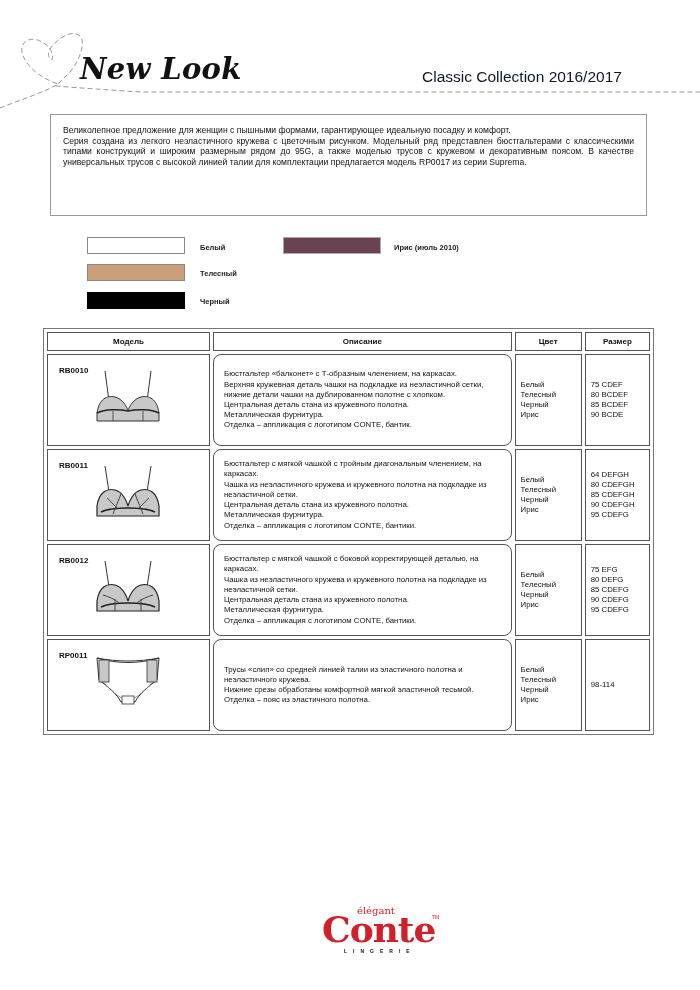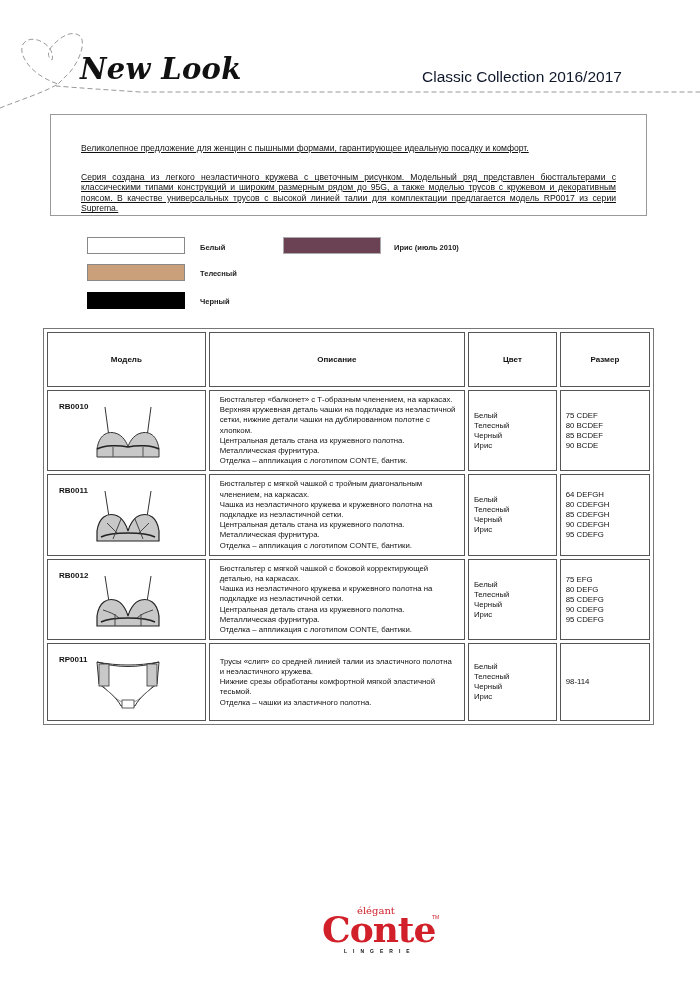--- a/index.html
+++ b/index.html
@@ -1,34 +1,34 @@
 <!DOCTYPE html>
 <html><head>
 <meta charset="utf-8">
 <style>
   html, body { margin:0; padding:0; background:#fff; }
   body { width:700px; height:990px; position:relative; overflow:hidden; font-family:"Liberation Sans", sans-serif; color:#111; }
   .header-deco { position:absolute; left:0; top:0; width:700px; height:110px; }
   .brand-title { position:absolute; left:80px; top:52px; font-family:"DejaVu Serif", serif; font-style:italic; font-weight:bold; font-size:29px; color:#111; letter-spacing:0.3px; }
   .collection { position:absolute; left:422px; top:68px; font-size:15.5px; color:#0f172a; }
   .intro-box { position:absolute; left:50px; top:114px; width:597px; height:102px; border:1.5px solid #999; box-sizing:border-box; padding:10px 12px; font-size:8.6px; line-height:10.6px; text-align:justify; }
-  .intro-box p { margin:18px;text-decoration:underline; }
+  .intro-box p { margin:0; }
   .swatch { position:absolute; width:98px; height:17px; border:1px solid #888; box-sizing:border-box; }
   .swatch-label { position:absolute; font-size:7.5px; font-weight:bold; color:#222; }
   table.products { position:absolute; left:43px; top:328px; width:611px; border-collapse:separate; border-spacing:3px; border:1.5px solid #777; }
   table.products th, table.products td { border:1.5px solid #555; vertical-align:middle; }
-  table.products th { font-size:8px; font-weight:bold; height:17px; padding:18px; text-align:center; }
+  table.products th { font-size:8px; font-weight:bold; height:17px; padding:0; text-align:center; }
   .c-model { width:158px; }
   .c-desc { width:291px; }
   .c-color { width:64px; }
   .c-size { width:62px;margin-top:45px; }
-  td.model-cell { height:74px; position:relative; vertical-align:top; padding:1px;text-decoration:underline; }
+  td.model-cell { height:74px; position:relative; vertical-align:top; padding:8px;text-decoration:underline; }
   .model-code { position:absolute; left:11px; top:11px; font-size:8px; font-weight:bold; }
   .model-img { position:absolute; left:45px; top:14px; }
-  td.desc-cell { font-size:7.8px; line-height:10.2px; padding:4px 8px 4px 10px; }
+  td.desc-cell { font-size:7.8px; line-height:10.2px; padding:4px 8px 4px 10px;border-radius:8px; }
   td.desc-cell div { white-space:normal; }
   td.list-cell { font-size:7.8px; line-height:10px; padding:0 4px 0 5px; }
   .footer-logo { position:absolute; left:302px; top:905px; width:125px; height:50px;margin-left:20px; }
   .logo-small { position:absolute; left:35px; top:0; font-family:"DejaVu Serif", serif; font-size:10px; color:#d2202a; }
   .logo-main { position:absolute; left:0; top:3px; font-family:"DejaVu Serif", serif; font-size:36px; font-weight:bold; color:#d2202a; letter-spacing:-1px; }
   .logo-tm { position:absolute; left:110px; top:9px; font-size:5px; color:#d2202a; }
   .logo-sub { position:absolute; left:22px; top:43px; font-size:5px; font-weight:bold; letter-spacing:6px; color:#111; }
 </style>
 </head>
 <body>
@@ -169,21 +169,21 @@
           <path d="M4,6 C24,12 46,12 66,6" fill="none" stroke="#333" stroke-width="1"></path>
           <rect x="6" y="8" width="10" height="22" fill="#c8c8c8" stroke="#333" stroke-width="0.8"></rect>
           <rect x="54" y="8" width="10" height="22" fill="#c8c8c8" stroke="#333" stroke-width="0.8"></rect>
           <rect x="29" y="44" width="12" height="8" fill="#fff" stroke="#333" stroke-width="0.8"></rect>
           <path d="M10,30 C18,38 24,44 29,46 M60,30 C52,38 46,44 41,46" fill="none" stroke="#777" stroke-width="0.8"></path>
         </svg>
       </td>
       <td class="desc-cell">
         <div>Трусы «слип» со средней линией талии из эластичного полотна и неэластичного кружева.</div>
         <div>Нижние срезы обработаны комфортной мягкой эластичной тесьмой.</div>
-        <div>Отделка – чашки из эластичного полотна.</div>
+        <div>Отделка – пояс из эластичного полотна.</div>
       </td>
       <td class="list-cell">
         <div>Белый</div>
         <div>Телесный</div>
         <div>Черный</div>
         <div>Ирис</div>
       </td>
       <td class="list-cell">
         <div>98-114</div>
       </td>

